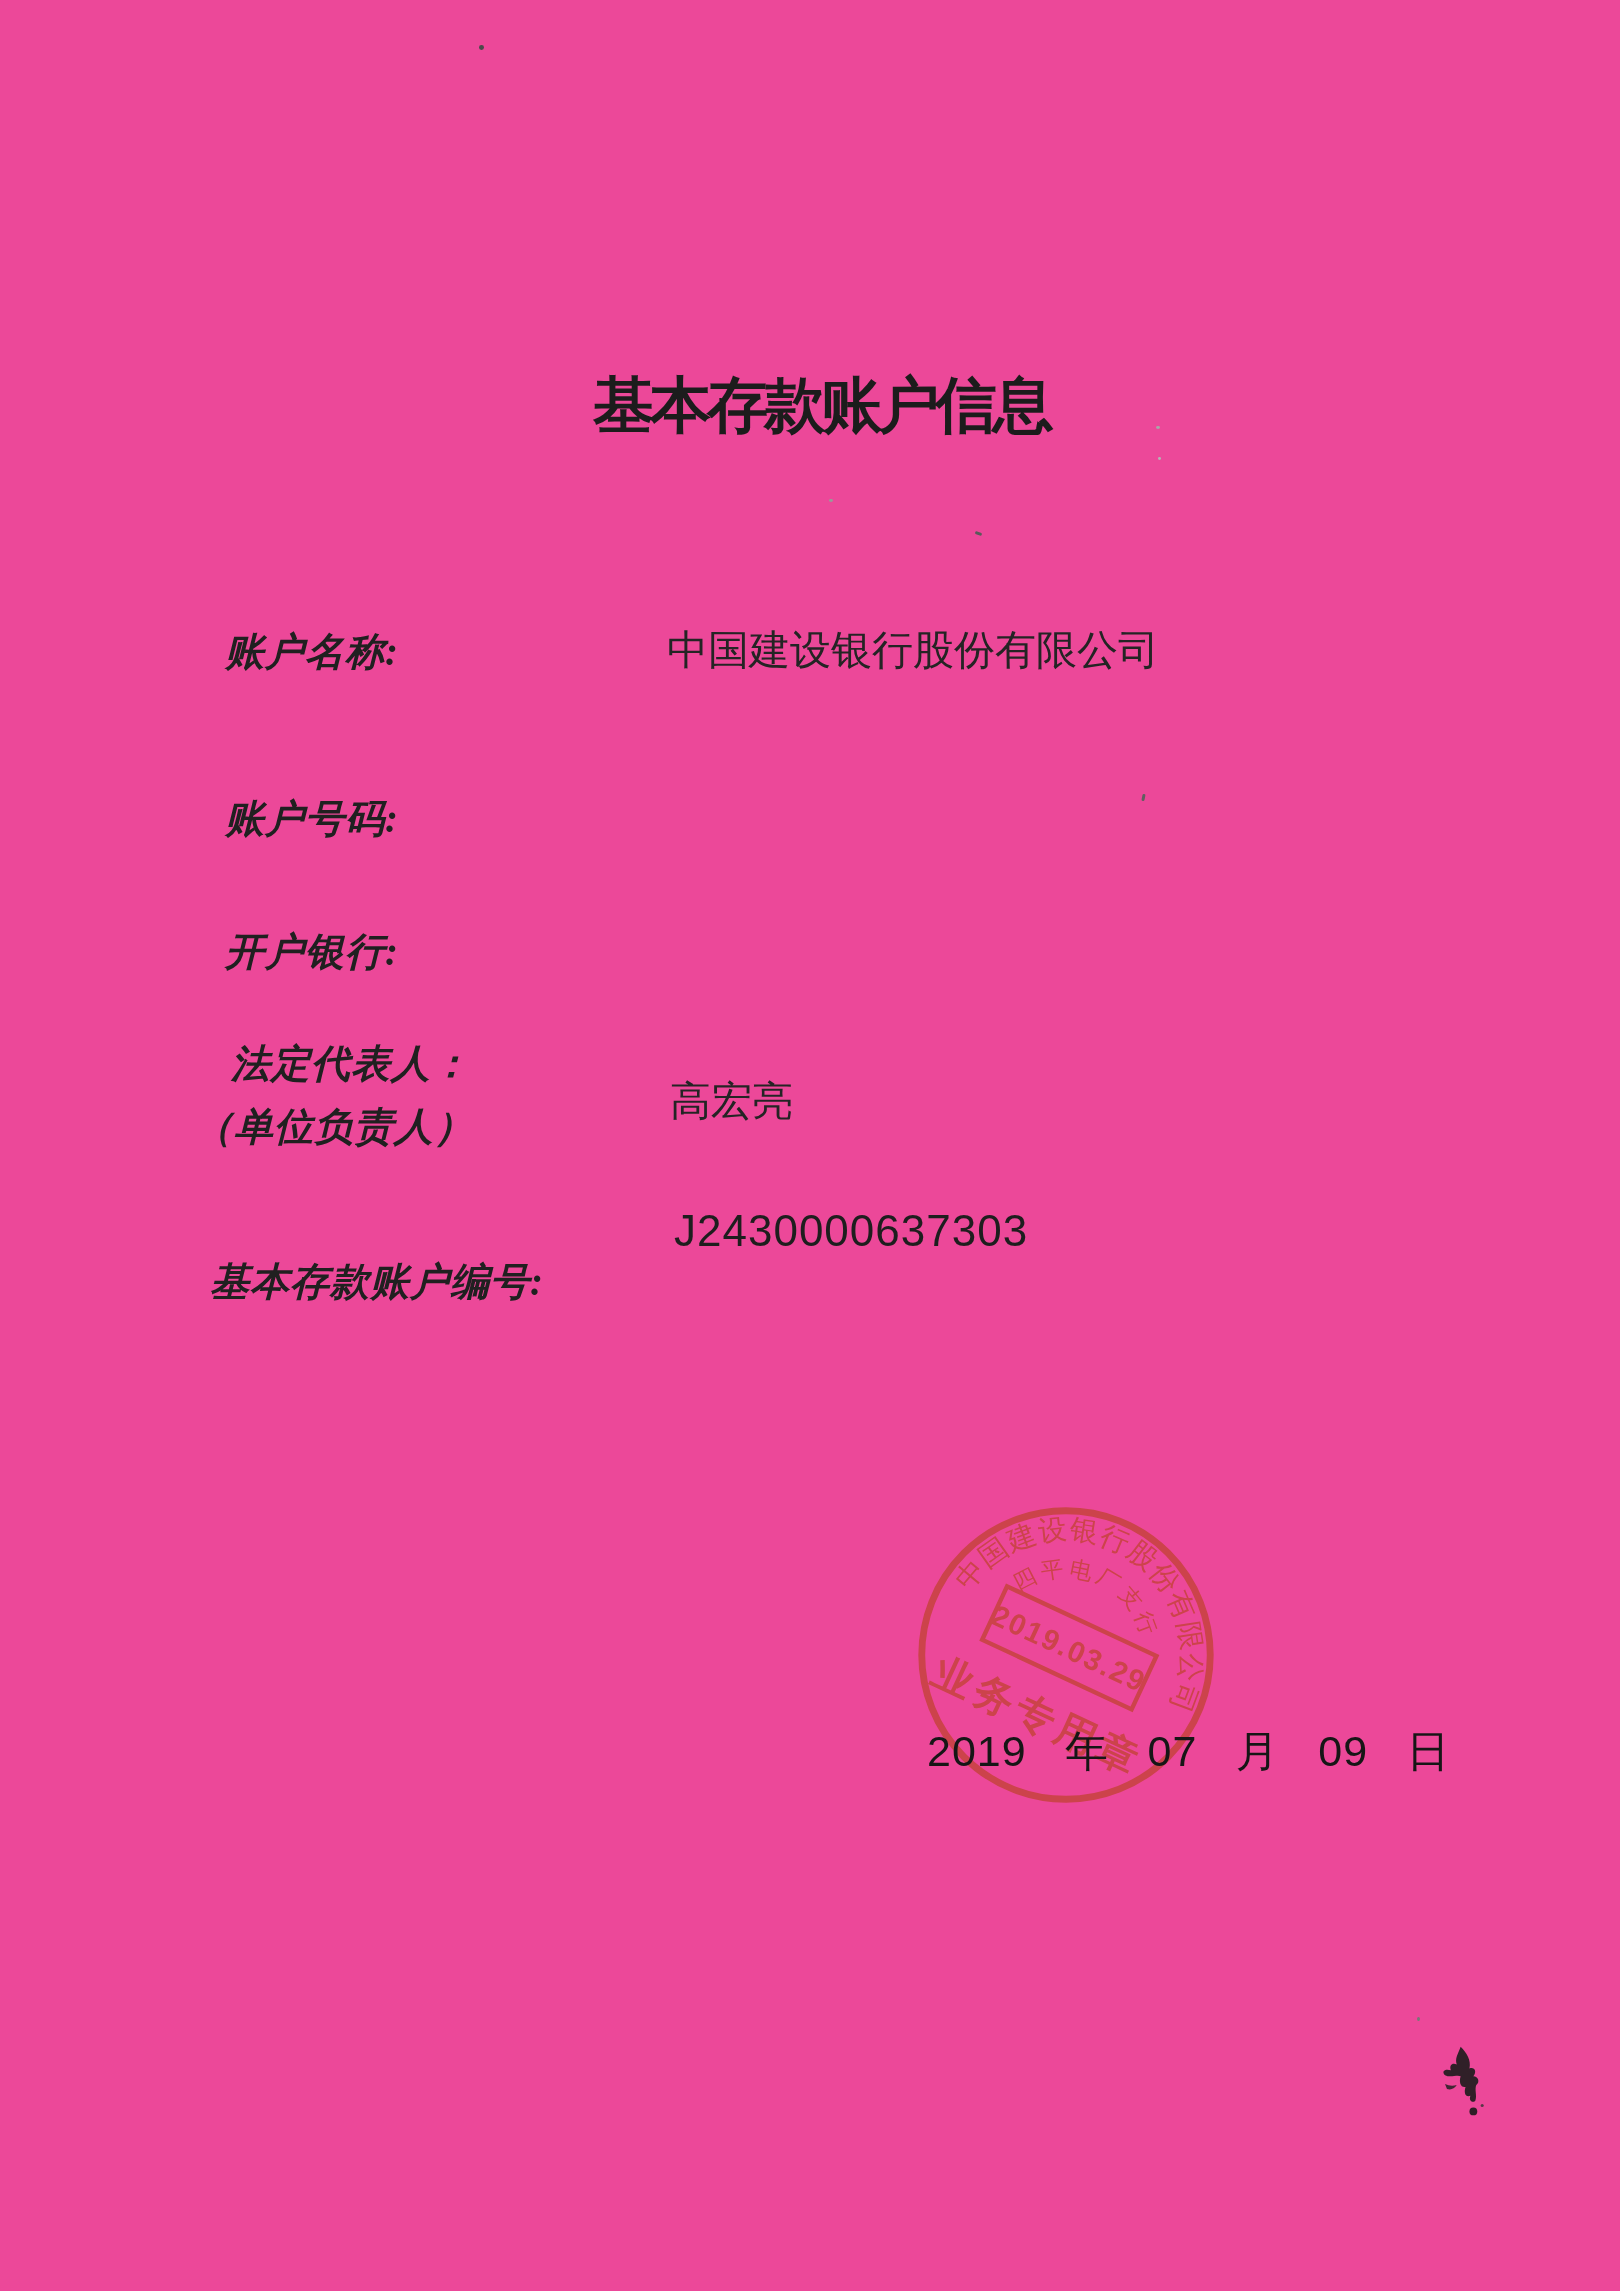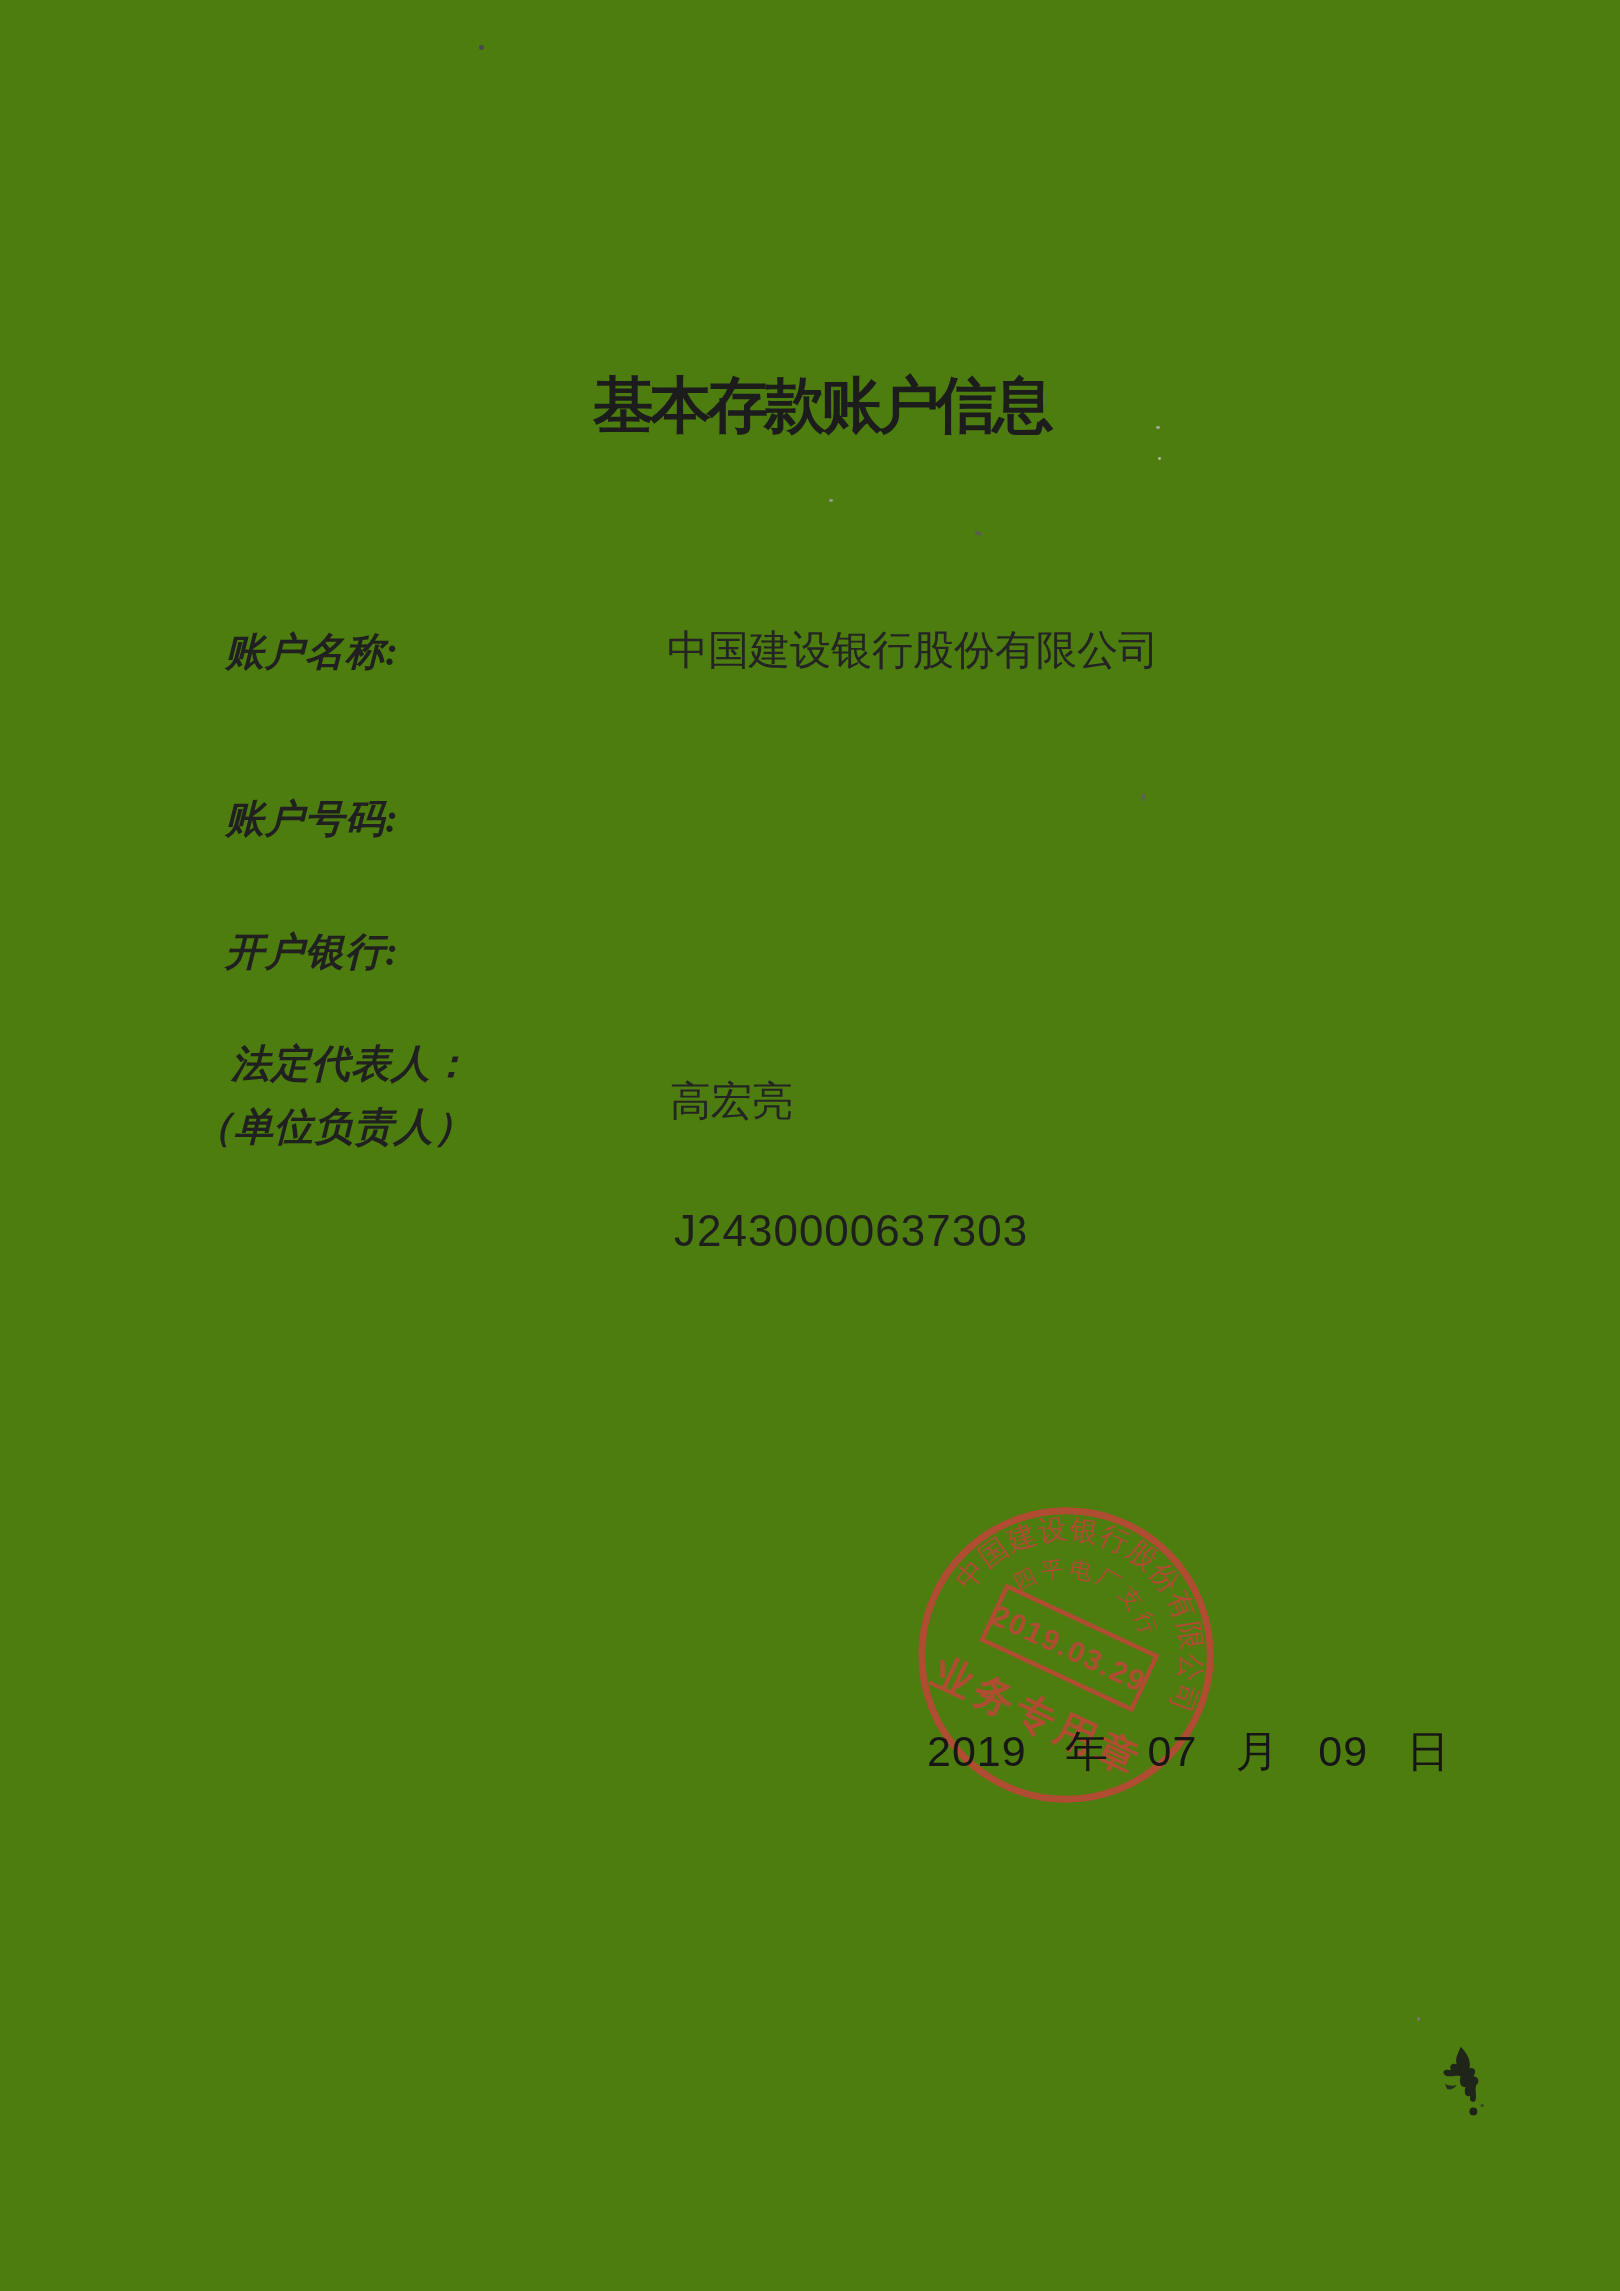--- a/index.html
+++ b/index.html
@@ -1,20 +1,20 @@
 <!DOCTYPE html>
 <html><head>
 <meta charset="utf-8">
 <style>
   html, body { margin: 0; padding: 0; background: #e8e8e8; }
   .page {
     position: relative;
     width: 1620px;
     height: 2292px;
-    background: #4d7c0f;
+    background: #ec4899;
     margin: 0 auto;
     overflow: hidden;
     font-family: "Liberation Serif", "DejaVu Serif", serif;
     color: #1f1f1f;
   }
   .doc-title {
     position: absolute;
     left: 593px;
     top: 365px;
     font-size: 61px;
@@ -87,20 +87,21 @@
   <div class="field-value value-name">中国建设银行股份有限公司</div>
 
   <div class="field-label label-number">账户号码:</div>
 
   <div class="field-label label-bank">开户银行:</div>
 
   <div class="field-label label-legal-1">法定代表人：</div>
   <div class="field-label label-legal-2">（单位负责人）</div>
   <div class="field-value value-legal">高宏亮</div>
 
+  <div class="field-label label-basic">基本存款账户编号:</div>
   <div class="field-value value-basic num">J2430000637303</div>
 
   <svg class="stamp" width="314" height="314" viewBox="0 0 320 320">
     <defs>
       <path id="arcOuter" d="M 43.2 143.6 A 118 118 0 1 1 270.9 200.4" fill="none"></path>
       <path id="arcInner" d="M 89.4 122.4 A 80 80 0 0 1 230.6 122.4" fill="none"></path>
     </defs>
     <g opacity="0.82">
       <circle cx="160" cy="160" r="147" fill="none" stroke="#c6423a" stroke-width="7"></circle>
       <g transform="rotate(25 160 160)" fill="#c6423a" font-family="Liberation Serif, DejaVu Serif, serif">

